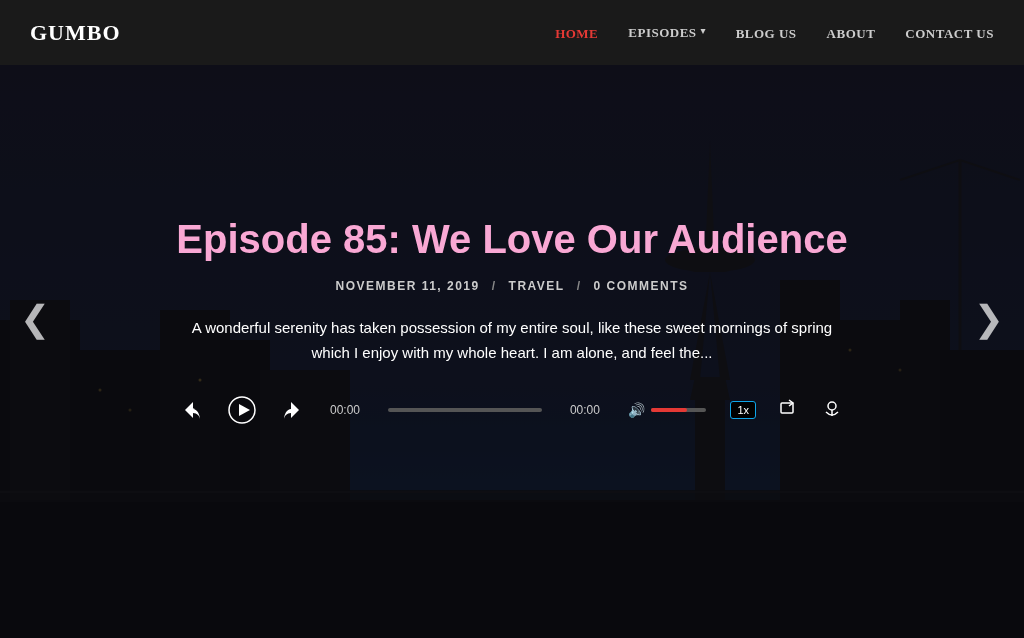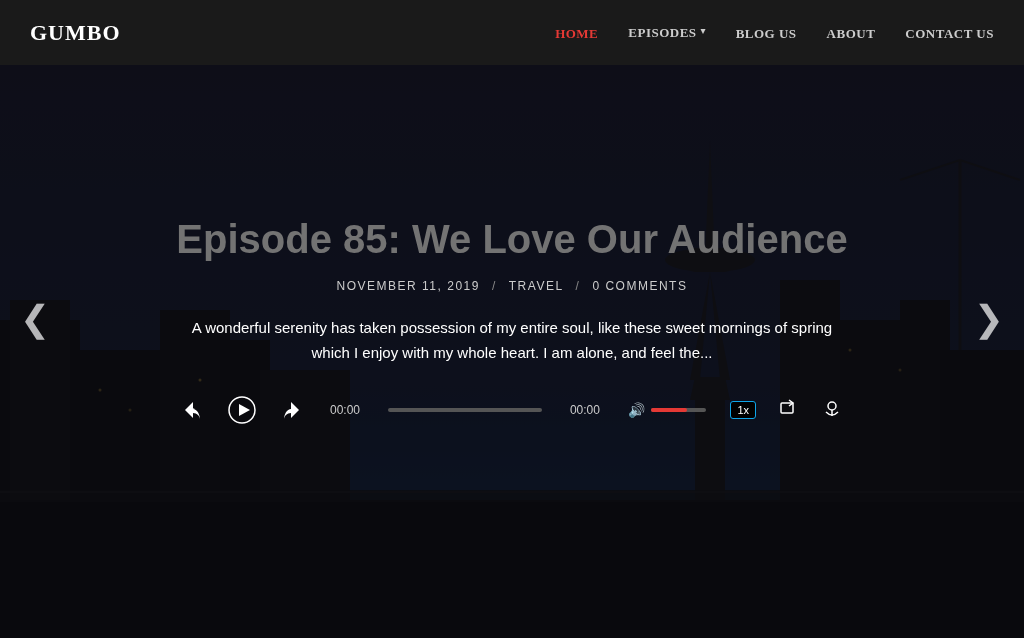--- a/index.html
+++ b/index.html
@@ -82,28 +82,28 @@
       position: relative;
       z-index: 10;
       text-align: center;
       max-width: 760px;
       padding: 0 40px;
     }
 
     .episode-title {
       font-size: 40px;
       font-weight: 800;
-      color: #737373;
+      color: #f9a8d4;
       margin-bottom: 16px;
       line-height: 1.2;
     }
 
     .episode-meta {
       font-size: 12px;
-      font-weight: 400;
+      font-weight: 700;
       color: #ccc;
       letter-spacing: 1.5px;
       text-transform: uppercase;
       margin-bottom: 22px;
       display: flex;
       align-items: flex-start;
       justify-content: center;
       gap: 12px;
     }
     .episode-meta .sep {

